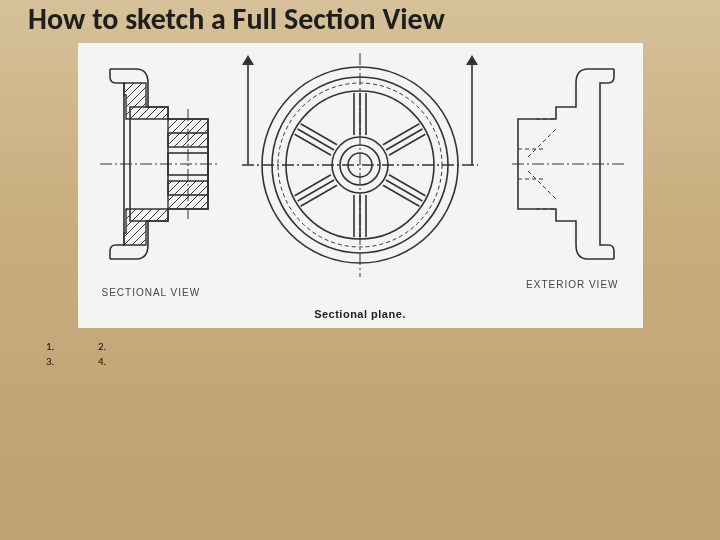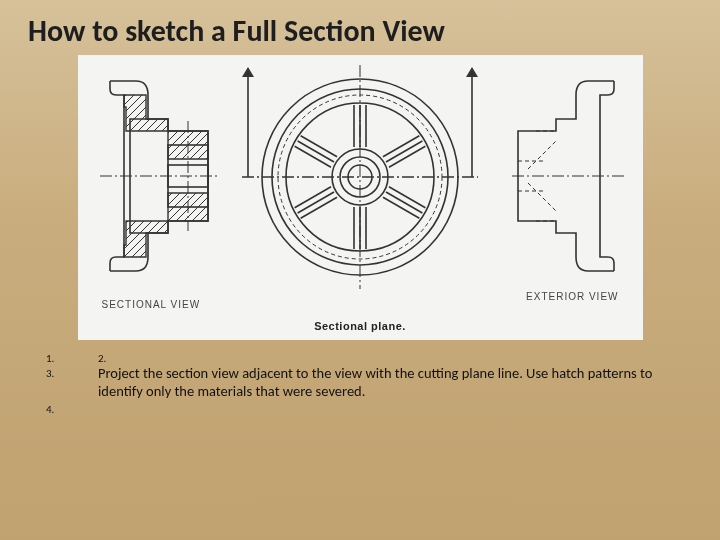--- a/index.html
+++ b/index.html
@@ -4,21 +4,21 @@
 <style>
   body {
     margin: 0; padding: 0; width: 720px; height: 540px;
     font-family: Georgia, 'Times New Roman', serif;
     background: linear-gradient(180deg, #d6c19a 0%, #c9ad7e 40%, #c0a170 100%);
     overflow: hidden; box-sizing: border-box;
   }
   .title {
     font-family: 'Trebuchet MS', Calibri, sans-serif;
     font-weight: bold; font-size: 30px; color: #1e1e1e;
-    padding: 12px 28px 6px 28px;
+    padding: 0 28px 6px 28px;
   }
   .figure-wrap {
     width: 565px; height: 285px; margin: 0 auto 6px auto;
     background: #f4f4f2; position: relative; box-sizing: border-box;
   }
   .labels { position: absolute; inset: 0; font-family: Arial, sans-serif; color: #444; padding-left: 48px; }
   .label-sectional { position: absolute; left: 24px; bottom: 30px; font-size: 10px; letter-spacing: 1px; }
   .label-exterior  { position: absolute; right: 24px; bottom: 38px; font-size: 10px; letter-spacing: 1px; }
   .caption { position: absolute; left: 50%; transform: translateX(-50%); bottom: 8px;
              font-size: 11px; font-weight: bold; letter-spacing: .5px; color: #222; }
@@ -145,15 +145,14 @@
     <div class="label-sectional">SECTIONAL VIEW</div>
     <div class="label-exterior">EXTERIOR VIEW</div>
     <div class="caption">Sectional plane.</div>
   </div>
 </div>
 
 <div class="list">
   <div class="num">1.</div>
   <div class="num">2.</div>
   <div class="num">3.</div>
-  <div>Project the section view adjacent to the view with the cutting plane line.  Use hatch patterns to identify only the materials that were severed.</div>
   <div class="num">4.</div>
 </div>
 
 </body></html>

